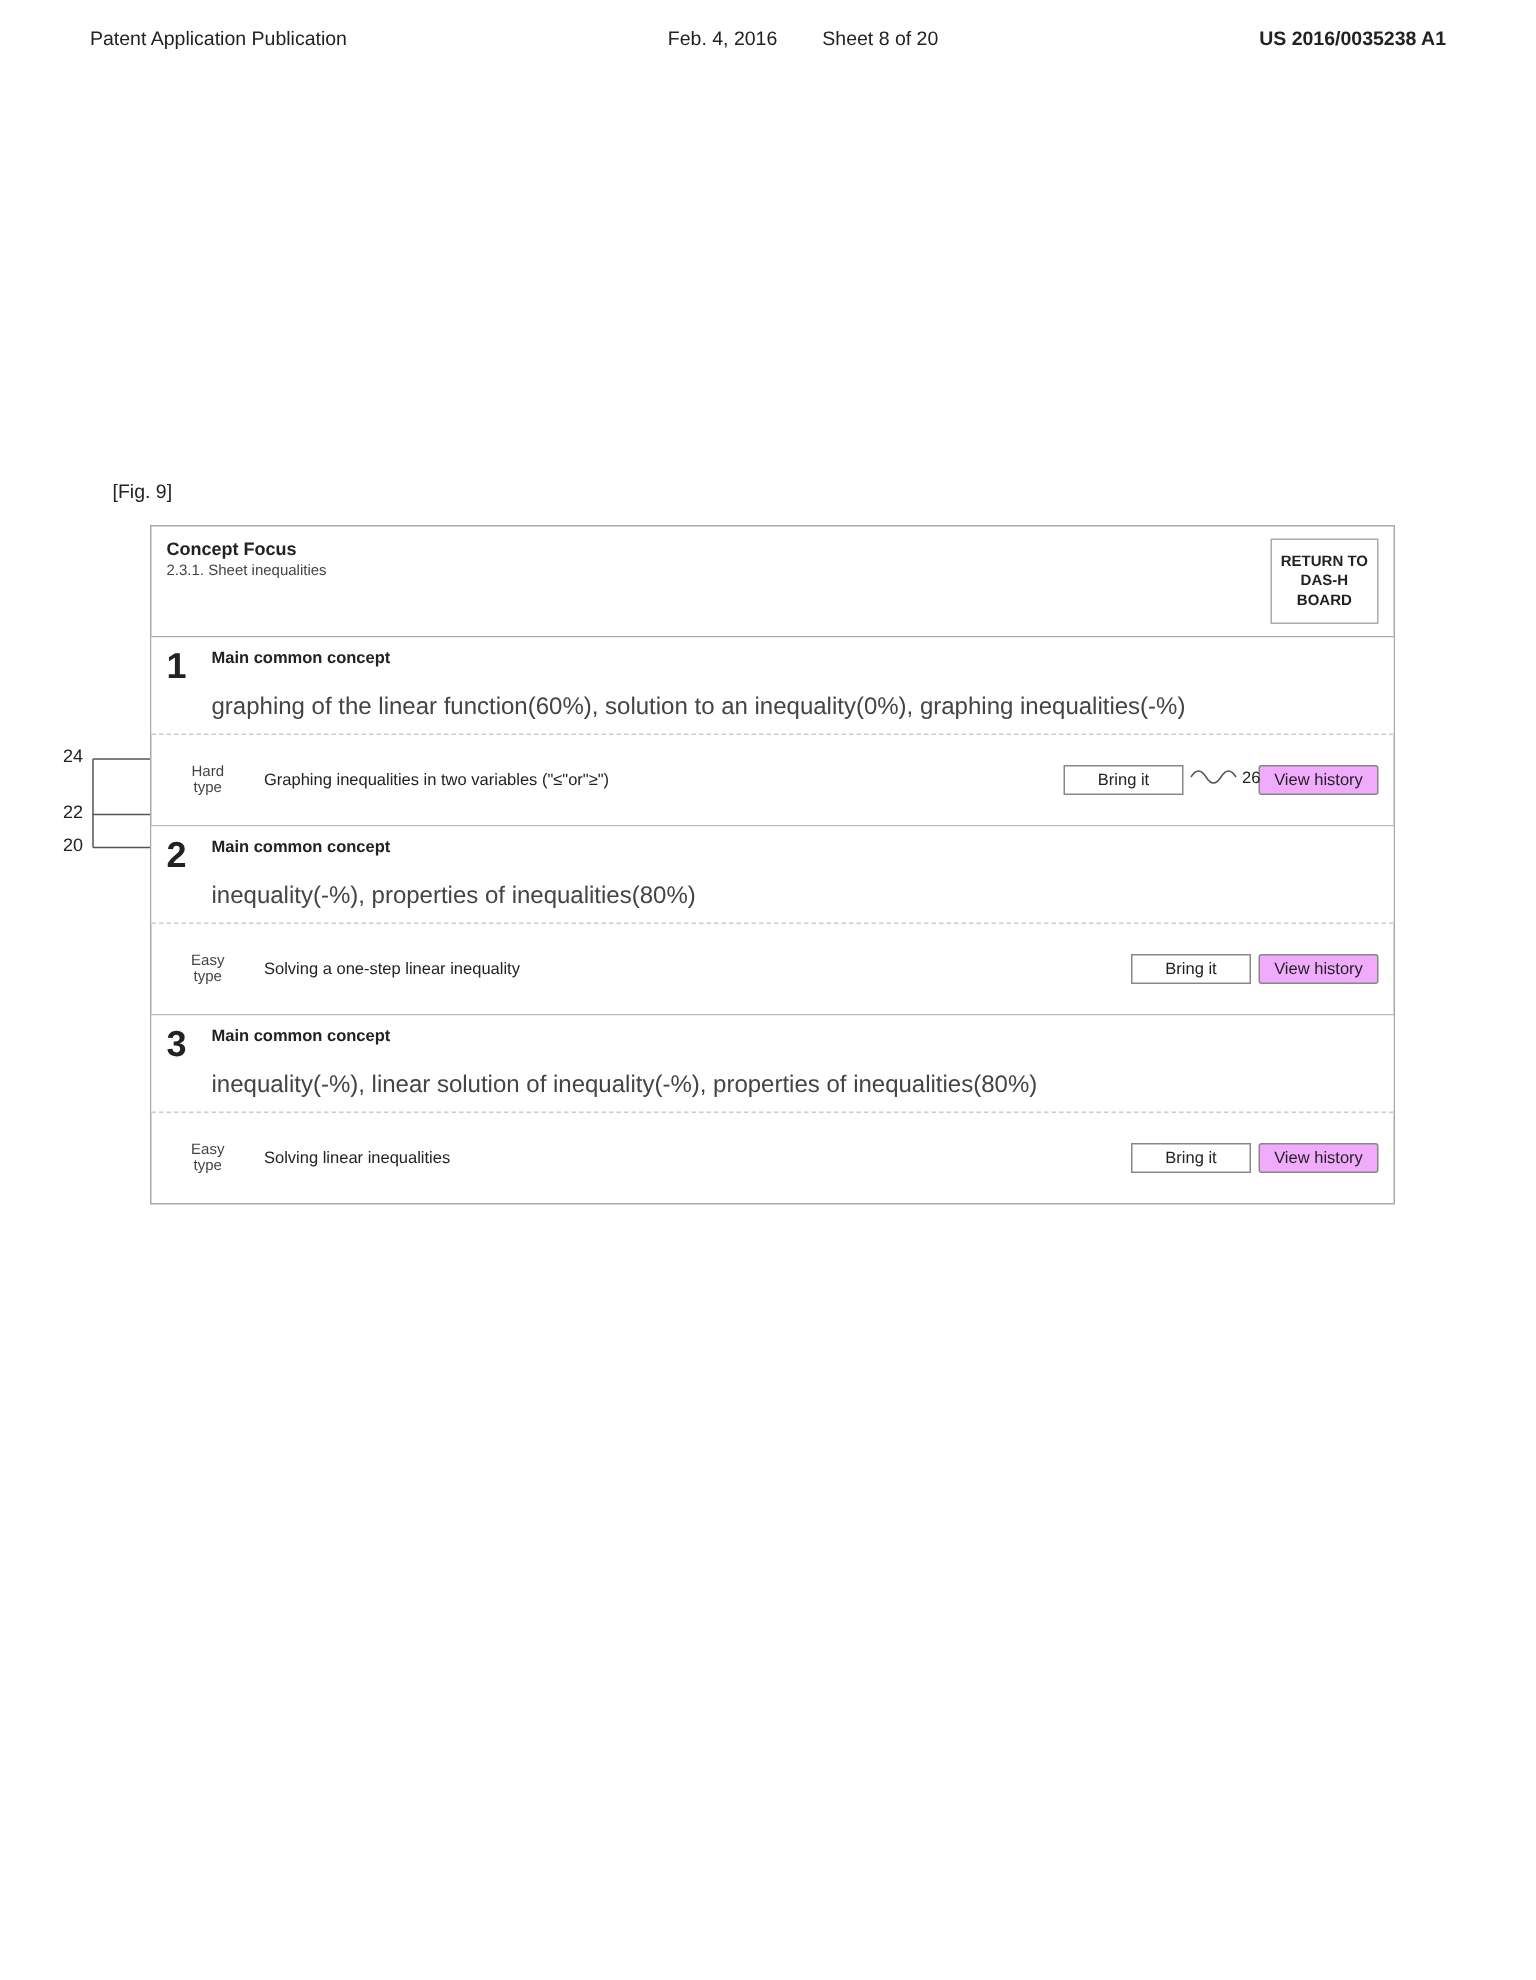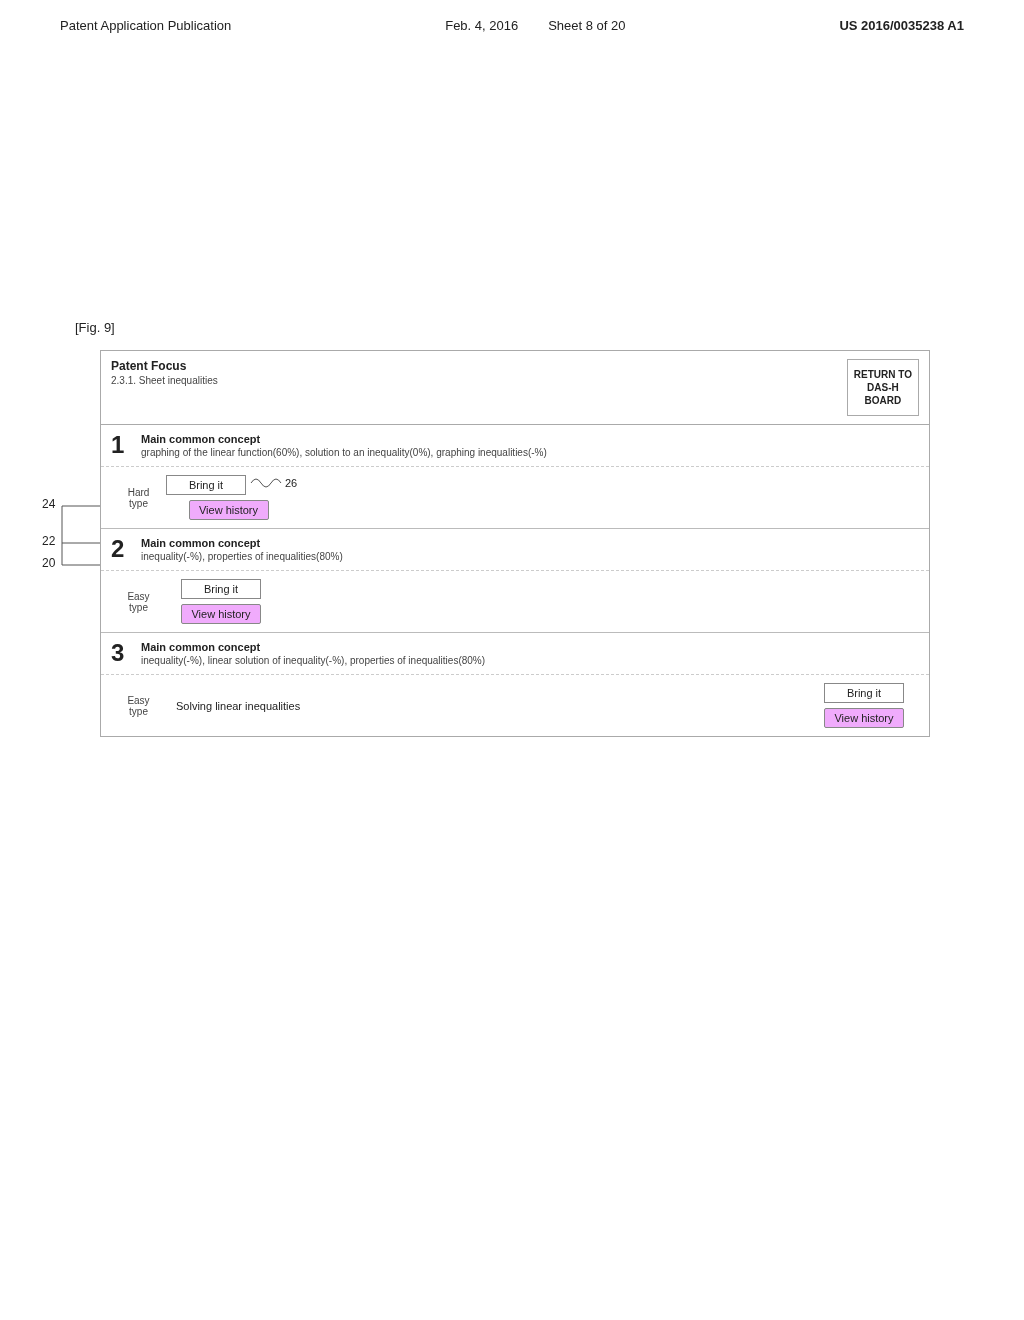--- a/index.html
+++ b/index.html
@@ -130,23 +130,23 @@
       flex: 1;
     }
 
     .concept-title {
       font-size: 11px;
       font-weight: bold;
       color: #222;
     }
 
     .concept-desc {
-      font-size: 10px;
+      font-size: 16px;
       color: #444;
-      margin-top: 2px;
+      margin-top: 18px;
     }
 
     .detail-row {
       display: flex;
       align-items: center;
       padding: 8px 0px 8px 10px;
       min-height: 60px;
     }
 
     .type-label-block {
@@ -159,21 +159,21 @@
 
     .detail-text {
       flex: 1;
       font-size: 11px;
       color: #222;
       padding: 0 10px;
     }
 
     .actions-block {
       display: flex;
-      flex-direction: column;
+      flex-direction: row;
       align-items: center;
       gap: 5px;
       min-width: 120px;
       padding-right: 10px;
     }
 
     .btn-bring-it {
       border: 1px solid #888;
       background: #fff;
       font-size: 11px;
@@ -239,38 +239,39 @@
     <line x1="22" y1="143" x2="60" y2="143" stroke="#555" stroke-width="1"></line>
 
     <text x="2" y="167" font-size="12" fill="#222">20</text>
     <line x1="22" y1="165" x2="60" y2="165" stroke="#555" stroke-width="1"></line>
   </svg>
 
   <div class="concept-focus-box">
 
     <div class="concept-focus-header">
       <div>
-        <div class="concept-focus-title">Patent Focus</div>
+        <div class="concept-focus-title">Concept Focus</div>
         <div class="concept-focus-subtitle">2.3.1. Sheet inequalities</div>
       </div>
       <div class="return-to-board">RETURN TO<br>DAS-H<br>BOARD</div>
     </div>
 
     <div class="section-row">
       <div class="main-concept-row">
         <div class="concept-number">1</div>
         <div class="concept-text-block">
           <div class="concept-title">Main common concept</div>
           <div class="concept-desc">graphing of the linear function(60%), solution to an inequality(0%), graphing inequalities(-%)  </div>
         </div>
       </div>
 
       <div class="detail-row">
         <div class="type-label-block" style="white-space:pre-line;">Hard
 type</div>
+        <div class="detail-text">Graphing inequalities in two variables ("≤"or"≥")</div>
         <div class="actions-block">
           <div class="bring-it-row">
             <button class="btn-bring-it">Bring it</button>
 
             <svg width="40" height="20" style="overflow:visible;position:relative;top:-2px;">
               <path d="M0,10 Q5,2 10,10 Q15,18 20,10 Q25,2 30,10" stroke="#555" stroke-width="1" fill="none"></path>
               <text x="34" y="14" font-size="11" fill="#222">26</text>
             </svg>
           </div>
           <button class="btn-view-history">View history</button>
@@ -283,20 +284,21 @@
         <div class="concept-number">2</div>
         <div class="concept-text-block">
           <div class="concept-title">Main common concept</div>
           <div class="concept-desc">inequality(-%), properties of inequalities(80%)</div>
         </div>
       </div>
 
       <div class="detail-row">
         <div class="type-label-block" style="white-space:pre-line;">Easy
 type</div>
+        <div class="detail-text">Solving a one-step linear inequality</div>
         <div class="actions-block">
           <button class="btn-bring-it">Bring it</button>
           <button class="btn-view-history">View history</button>
         </div>
       </div>
     </div>
 
     <div class="section-row">
       <div class="main-concept-row">
         <div class="concept-number">3</div>

